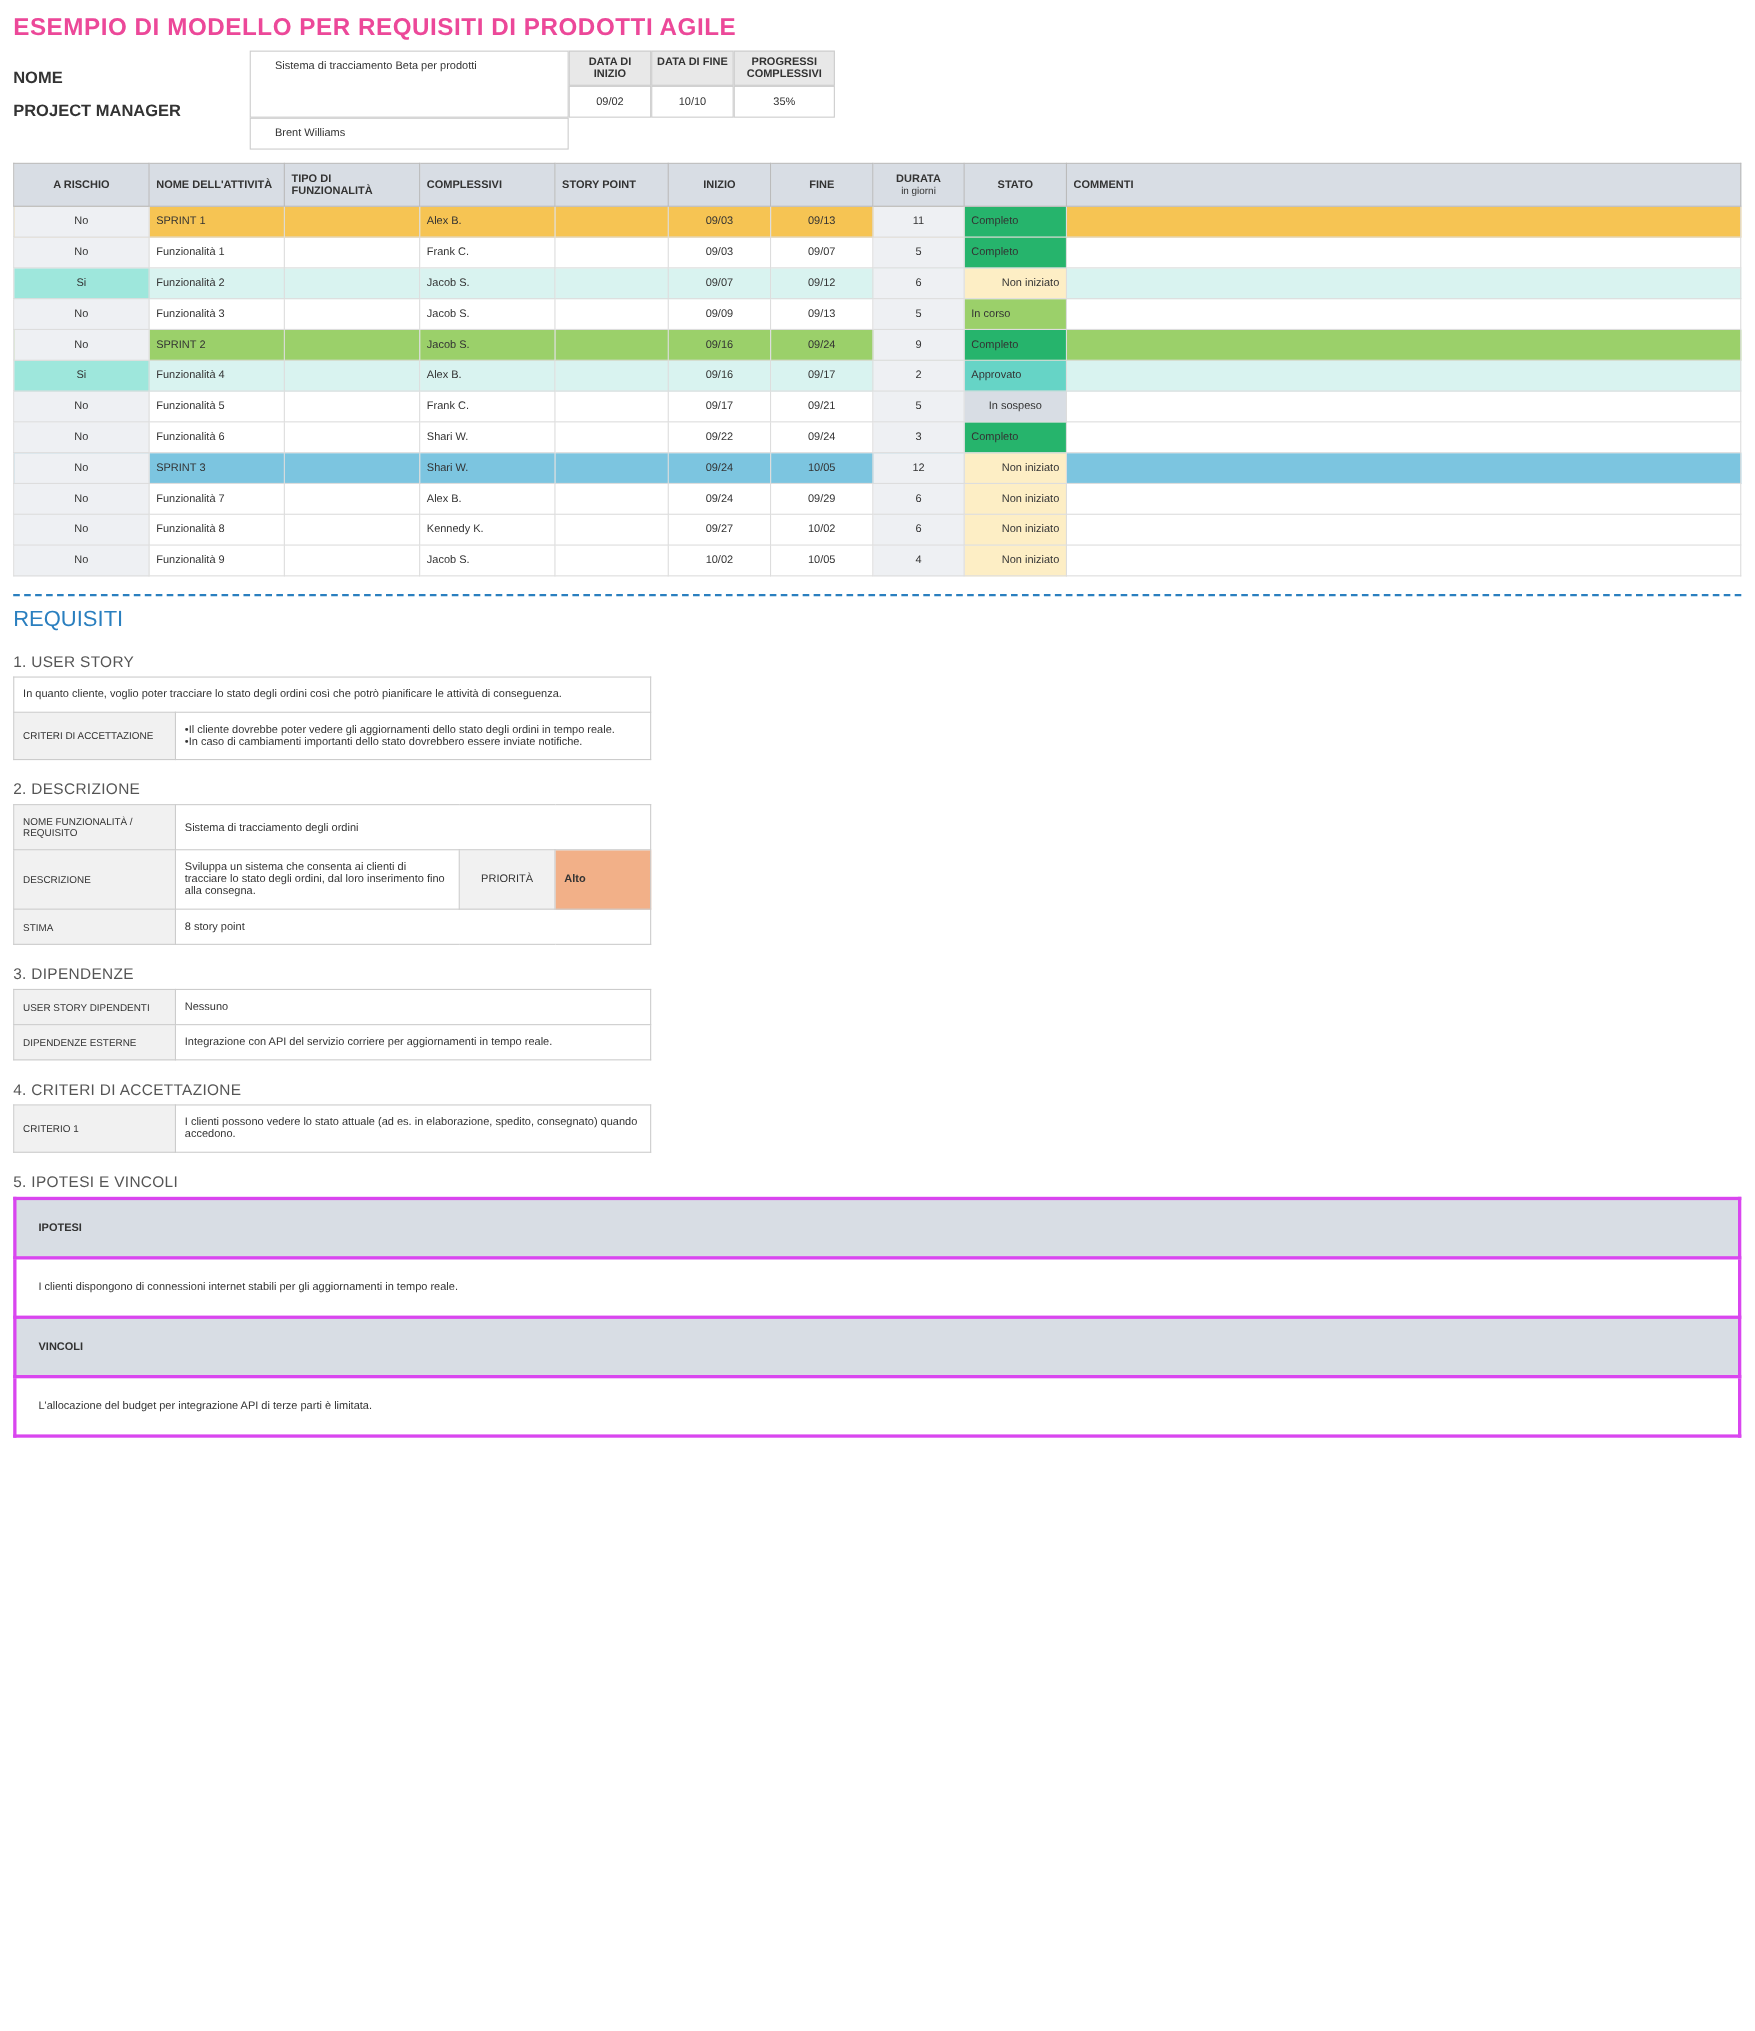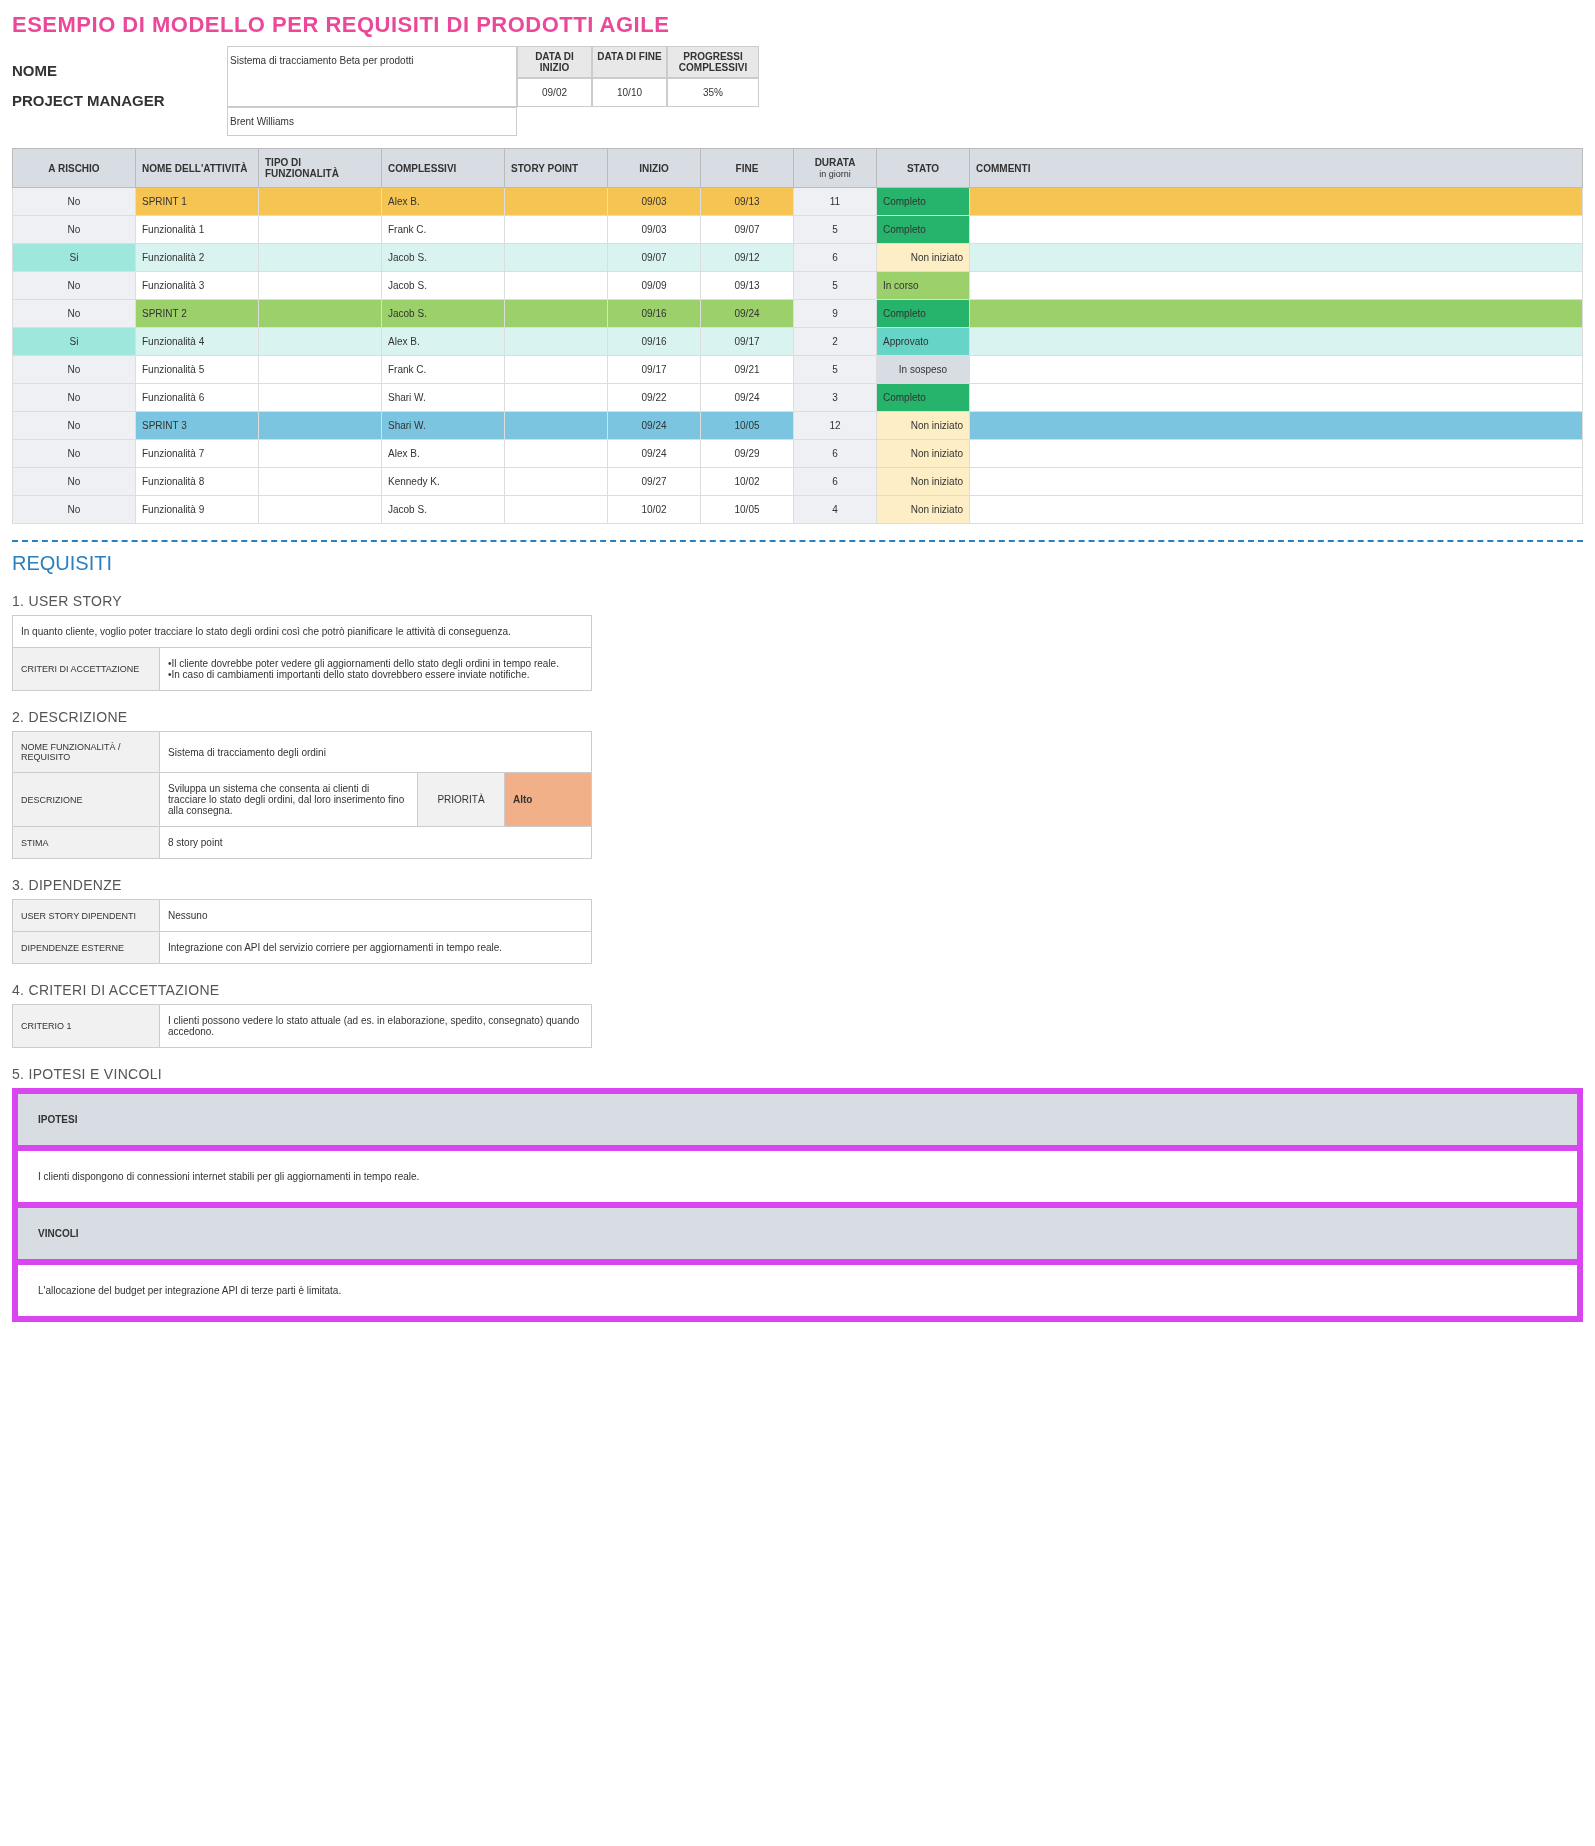--- a/index.html
+++ b/index.html
@@ -4,21 +4,21 @@
 <style>
 body{font-family:"Century Gothic",Arial,sans-serif;font-size:11px;color:#333;margin:0;padding:12px;background:#fff}
 h1{color:#ec4899;font-size:22px;font-weight:bold;letter-spacing:.5px;margin:0 0 8px 0}
 h2{color:#2a7fbf;font-size:20px;font-weight:normal;margin:10px 0 10px 0}
 h3{color:#555;font-size:14px;font-weight:normal;margin:18px 0 6px 0;letter-spacing:.3px}
 .topwrap{display:flex;gap:0}
 .toplabels{width:215px;text-align:left;font-weight:bold;font-size:15px;padding-top:10px}
 .toplabels div{height:30px;line-height:30px;padding-right:10px}
 .topgrid{display:grid;grid-template-columns:290px 75px 75px 92px;font-size:10px}
 .th{background:#e8e8e8;border:1px solid #ccc;text-align:center;padding:4px 2px;font-weight:bold;line-height:1.1}
-.td{border:1px solid #ccc;padding:8px 2px}
+.td{border:1px solid #ccc;padding:8px 22px}
 .tc{text-align:center}
 table.main{width:100%;border-collapse:collapse;margin-top:12px;font-size:10px}
 table.main th{background:#d8dde4;border:1px solid #bbb;padding:8px 6px;font-weight:bold;text-align:left}
 table.main th.c{text-align:center}
 table.main td{border:1px solid #ddd;padding:8px 6px}
 tr.sprint1{background:#f6c453}
 tr.sprint2{background:#9bd06a}
 tr.sprint3{background:#7cc5e0}
 tr.cyan{background:#d9f3f0}
 td.risk{background:#eef0f3;text-align:center}
@@ -30,21 +30,21 @@
 td.st-appr{background:#66d4c6;text-align:left}
 td.st-hold{background:#d8dde4;text-align:center}
 hr.dashed{border:none;border-top:2px dashed #2a7fbf;margin:16px 0 6px 0}
 .req{width:580px;border-collapse:collapse;font-size:10px;margin-bottom:4px}
 .req td{border:1px solid #ccc;padding:10px 8px;vertical-align:middle}
 .req td.lab{background:#f1f1f1;width:130px;font-size:9px}
 .req td.pri{background:#f1f1f1;text-align:center;width:70px}
 .req td.prival{background:#f2b088;text-align:left;font-weight:bold;width:70px}
 .secthead{background:#d8dde4;font-weight:bold;padding:8px;border:1px solid #ccc}
 table.wide{width:100%;border-collapse:collapse;font-size:10px}
-table.wide td{border:6px solid #d946ef;padding:20px}
+table.wide td{border:3px solid #d946ef;padding:20px}
 </style>
 </head>
 <body>
 
 <h1>ESEMPIO DI MODELLO PER REQUISITI DI PRODOTTI AGILE</h1>
 
 <div class="topwrap">
 <div class="toplabels">
 <div>NOME</div>
 <div>PROJECT MANAGER</div>

